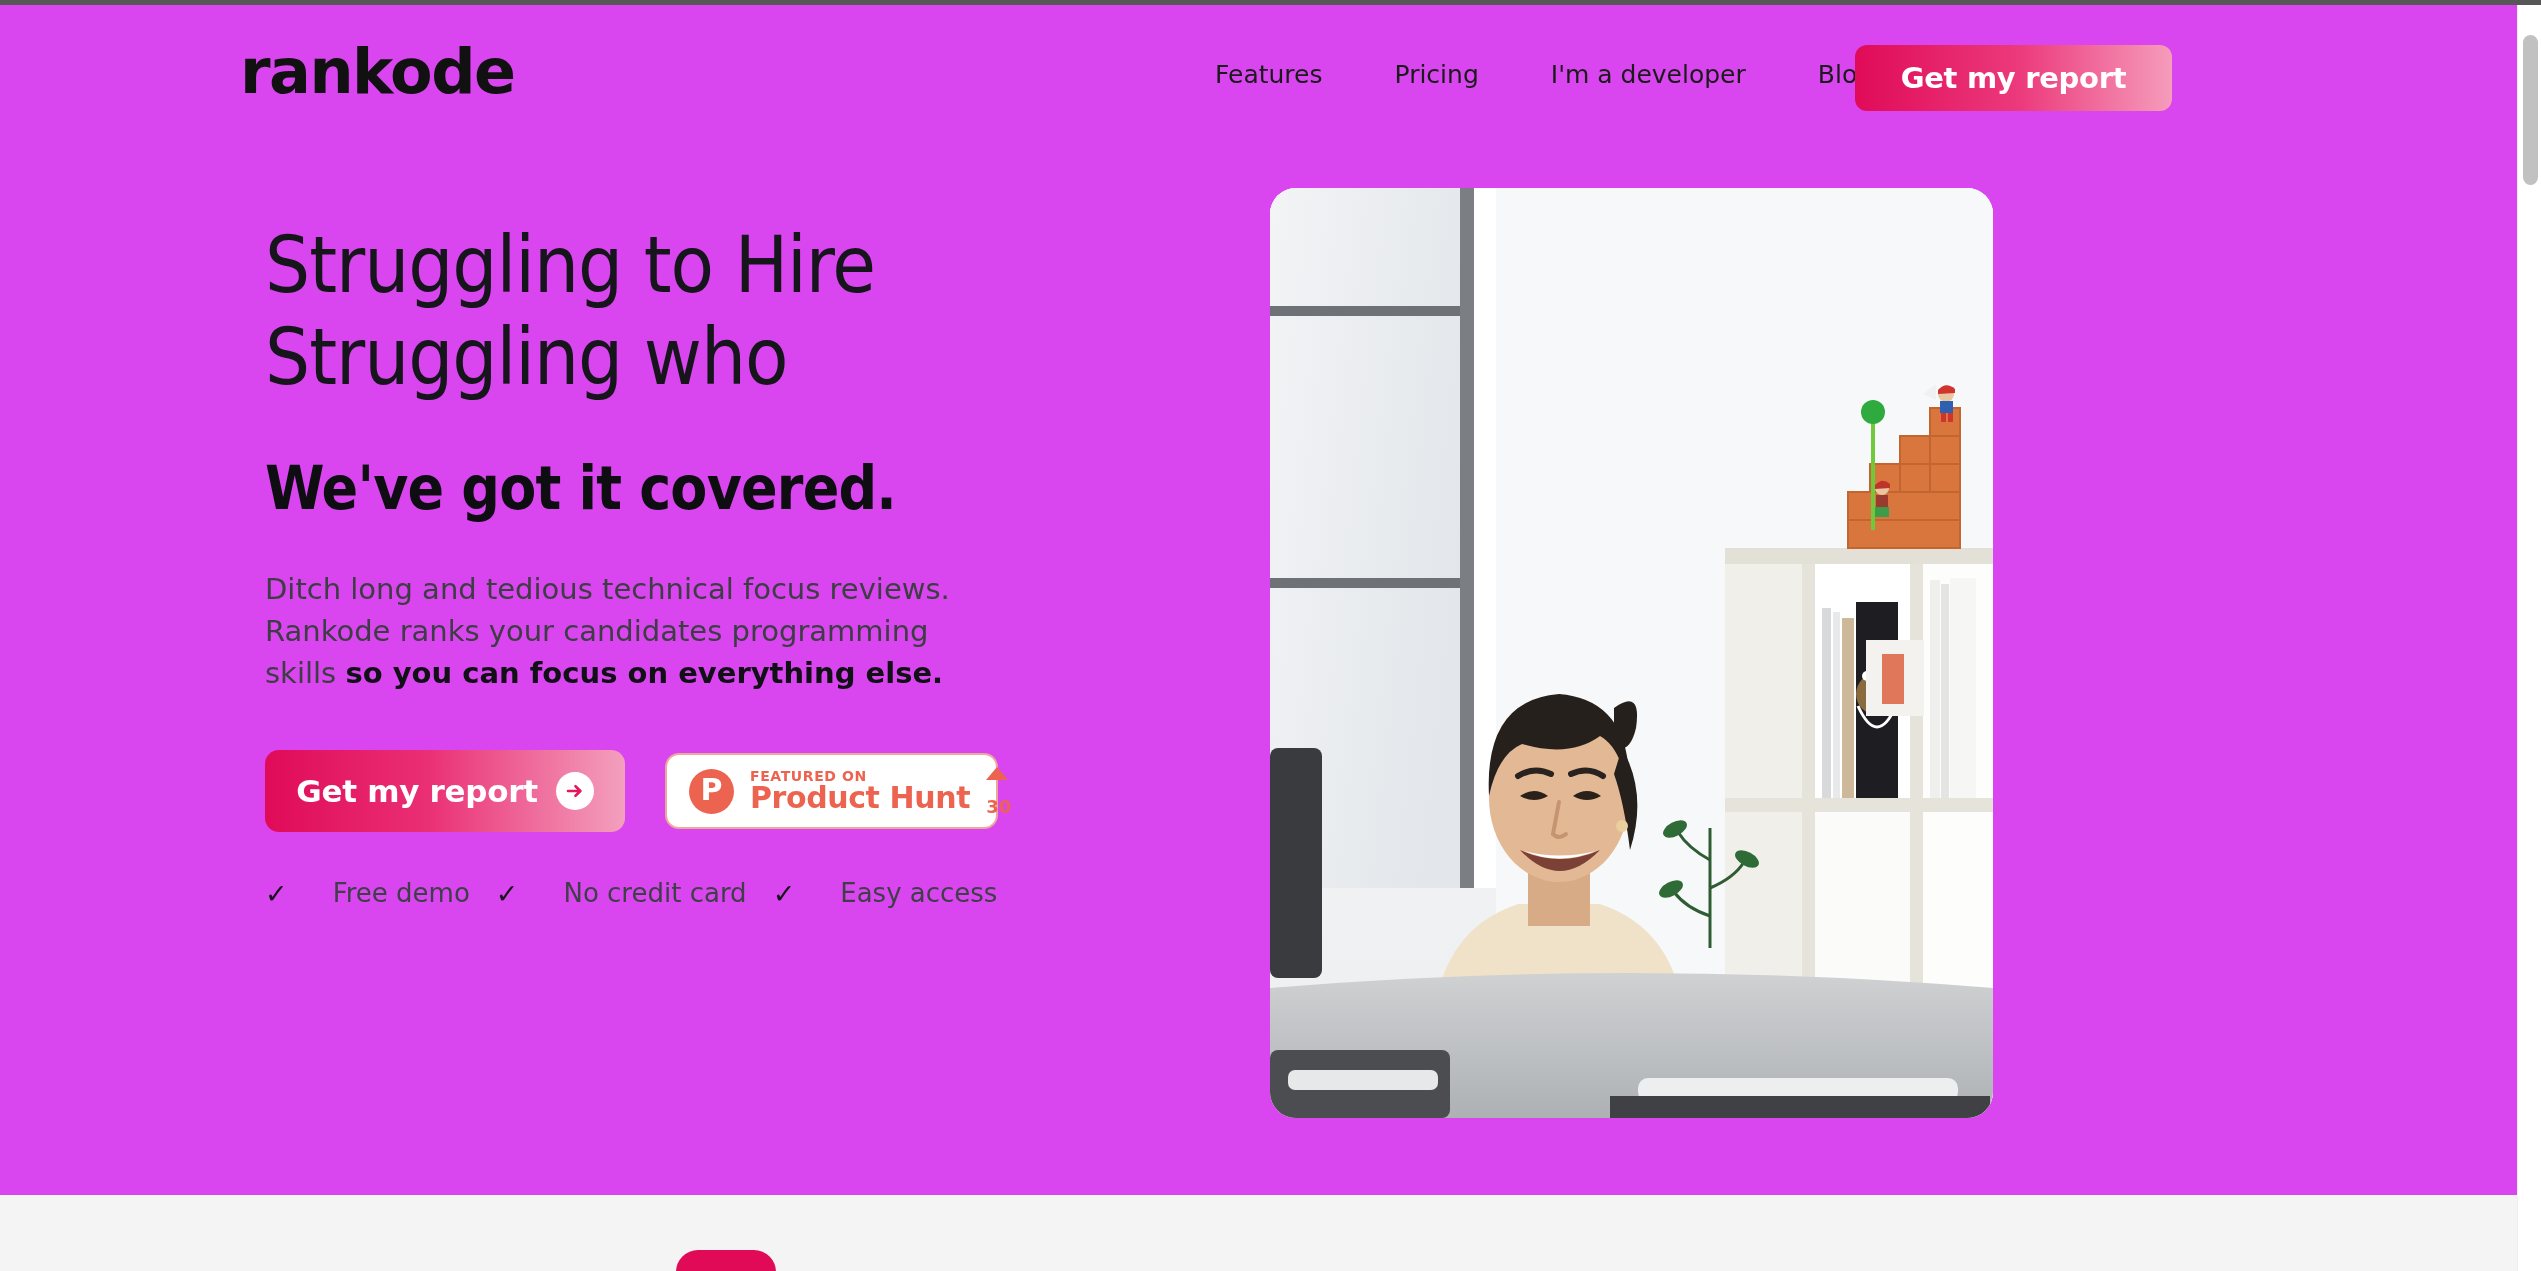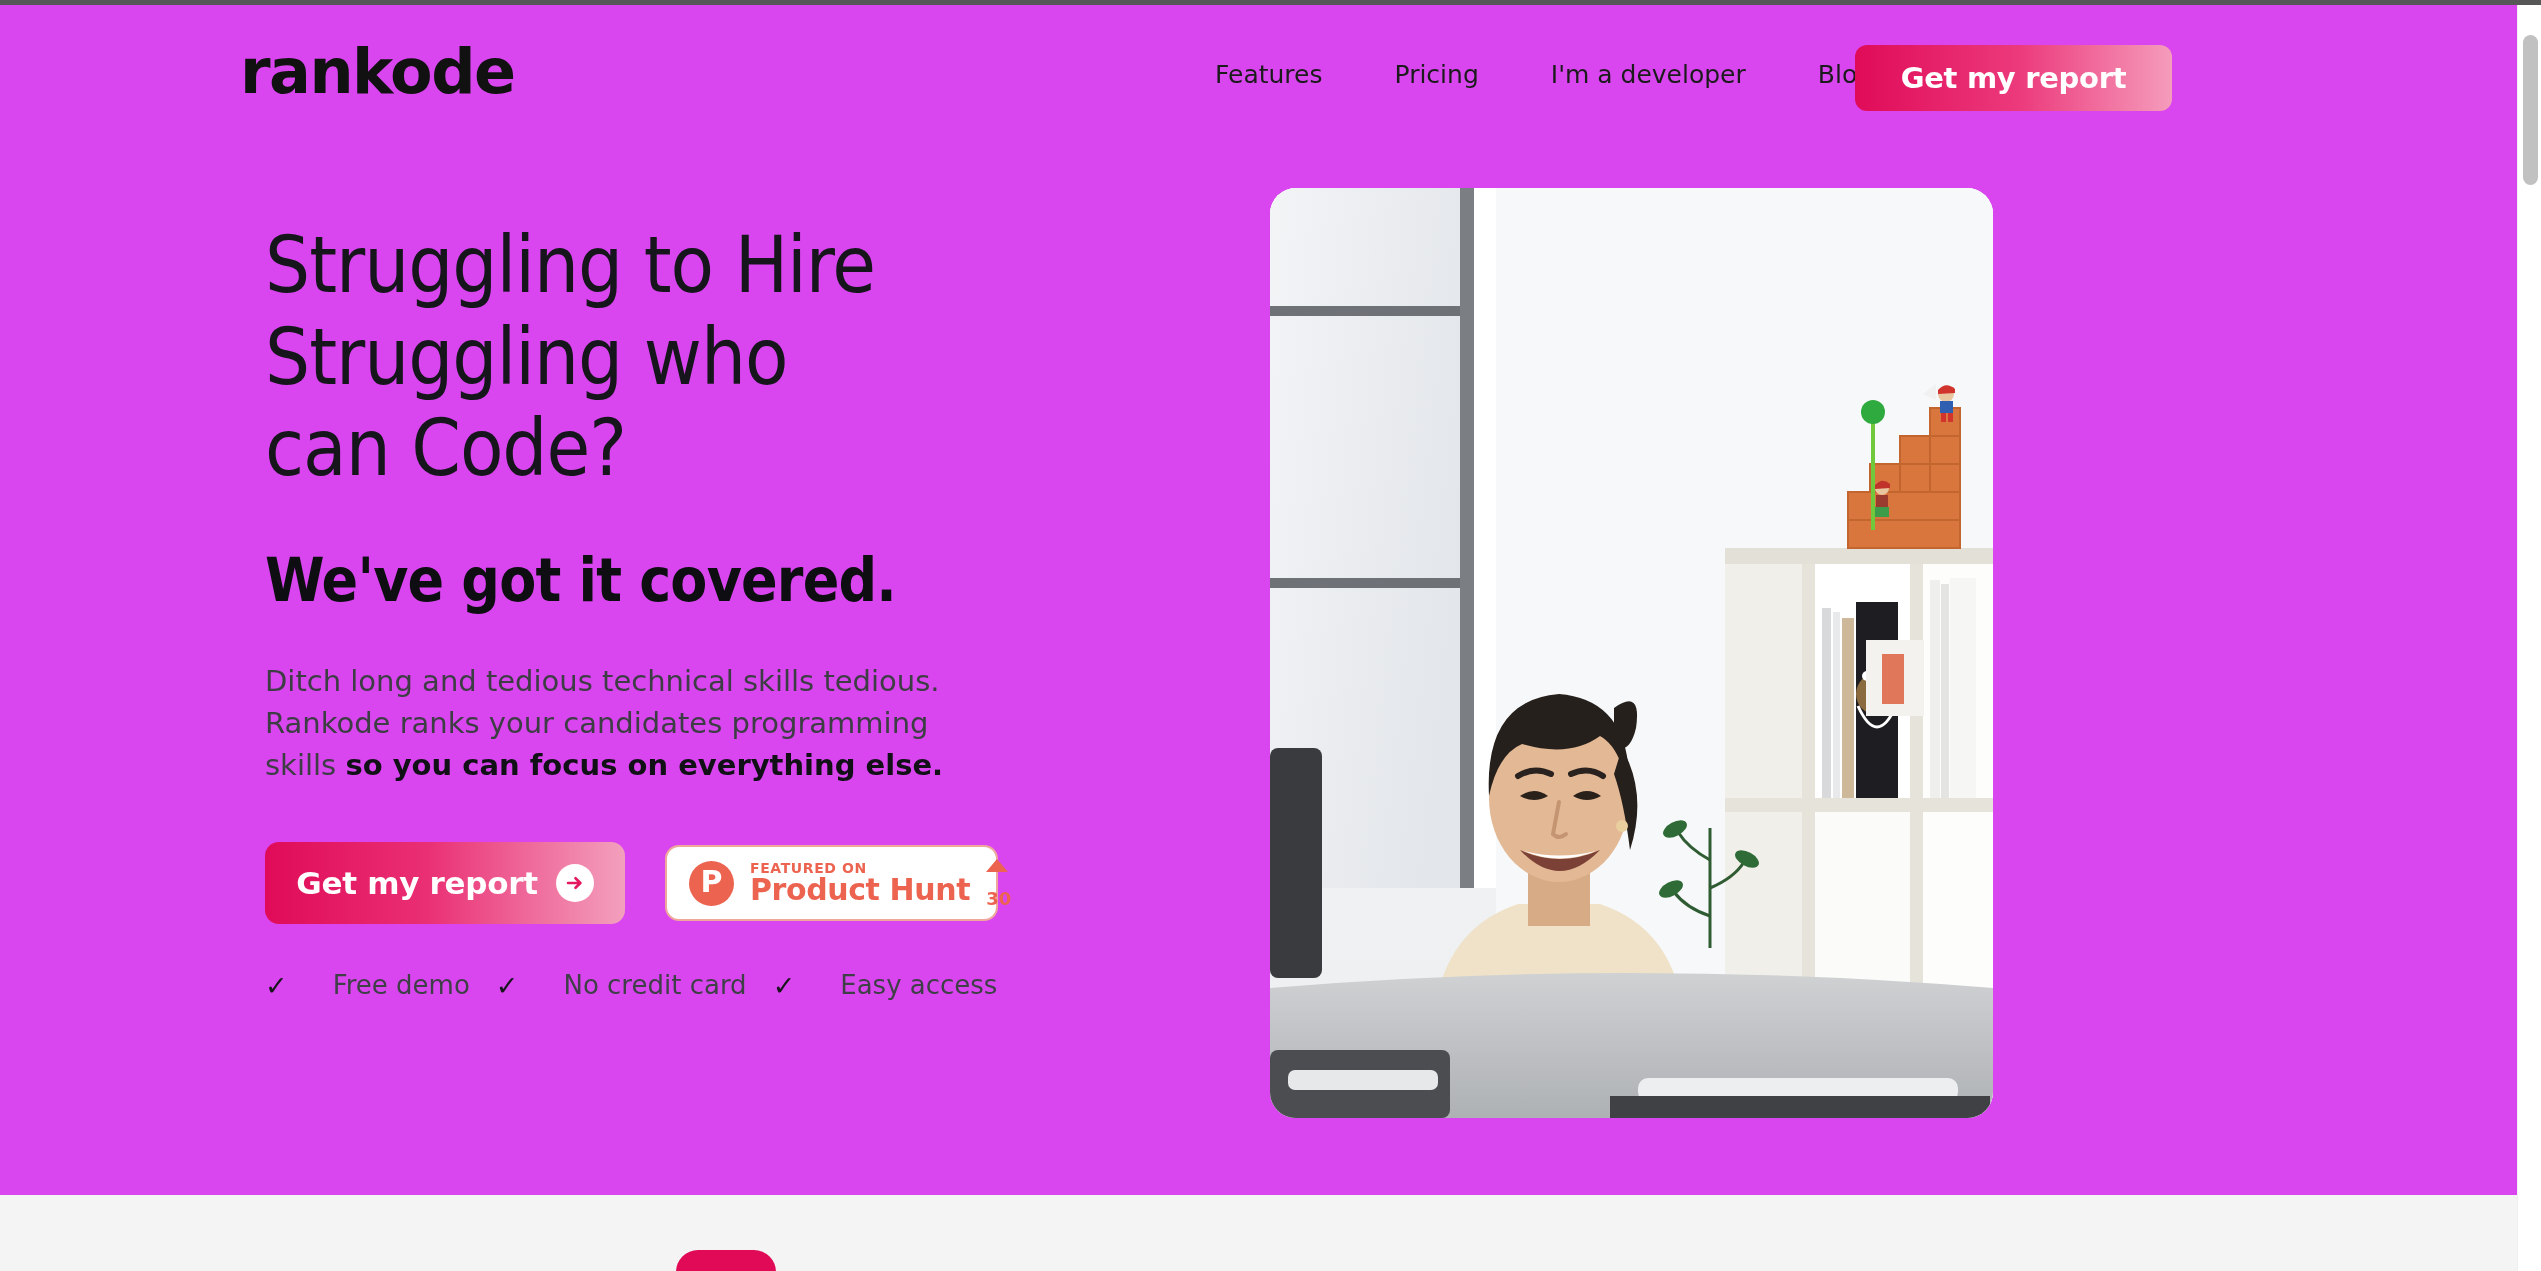--- a/index.html
+++ b/index.html
@@ -186,27 +186,26 @@
     </nav>
 
     <button class="header-cta">Get my report</button>
   </header>
 
   <div class="hero-left">
 
     <h1 class="hero-headline">
       <span>Struggling to Hire</span><br>
       <span>Struggling who</span><br>
-      <span>can Code?</span>
     </h1>
 
     <h2 class="hero-subheadline">We've got it covered.</h2>
 
     <p class="hero-paragraph">
-      <span>Ditch long and tedious technical skills tedious.</span><br>
+      <span>Ditch long and tedious technical focus reviews.</span><br>
       <span>Rankode ranks your candidates programming</span><br>
       <span>skills </span><b>so you can focus on everything else.</b>
     </p>
 
     <div class="hero-actions">
 
       <button class="hero-cta">
         <span class="hero-cta-label">Get my report</span>
         <span class="arrow-circle">
           <svg width="22" height="22" viewBox="0 0 22 22">

